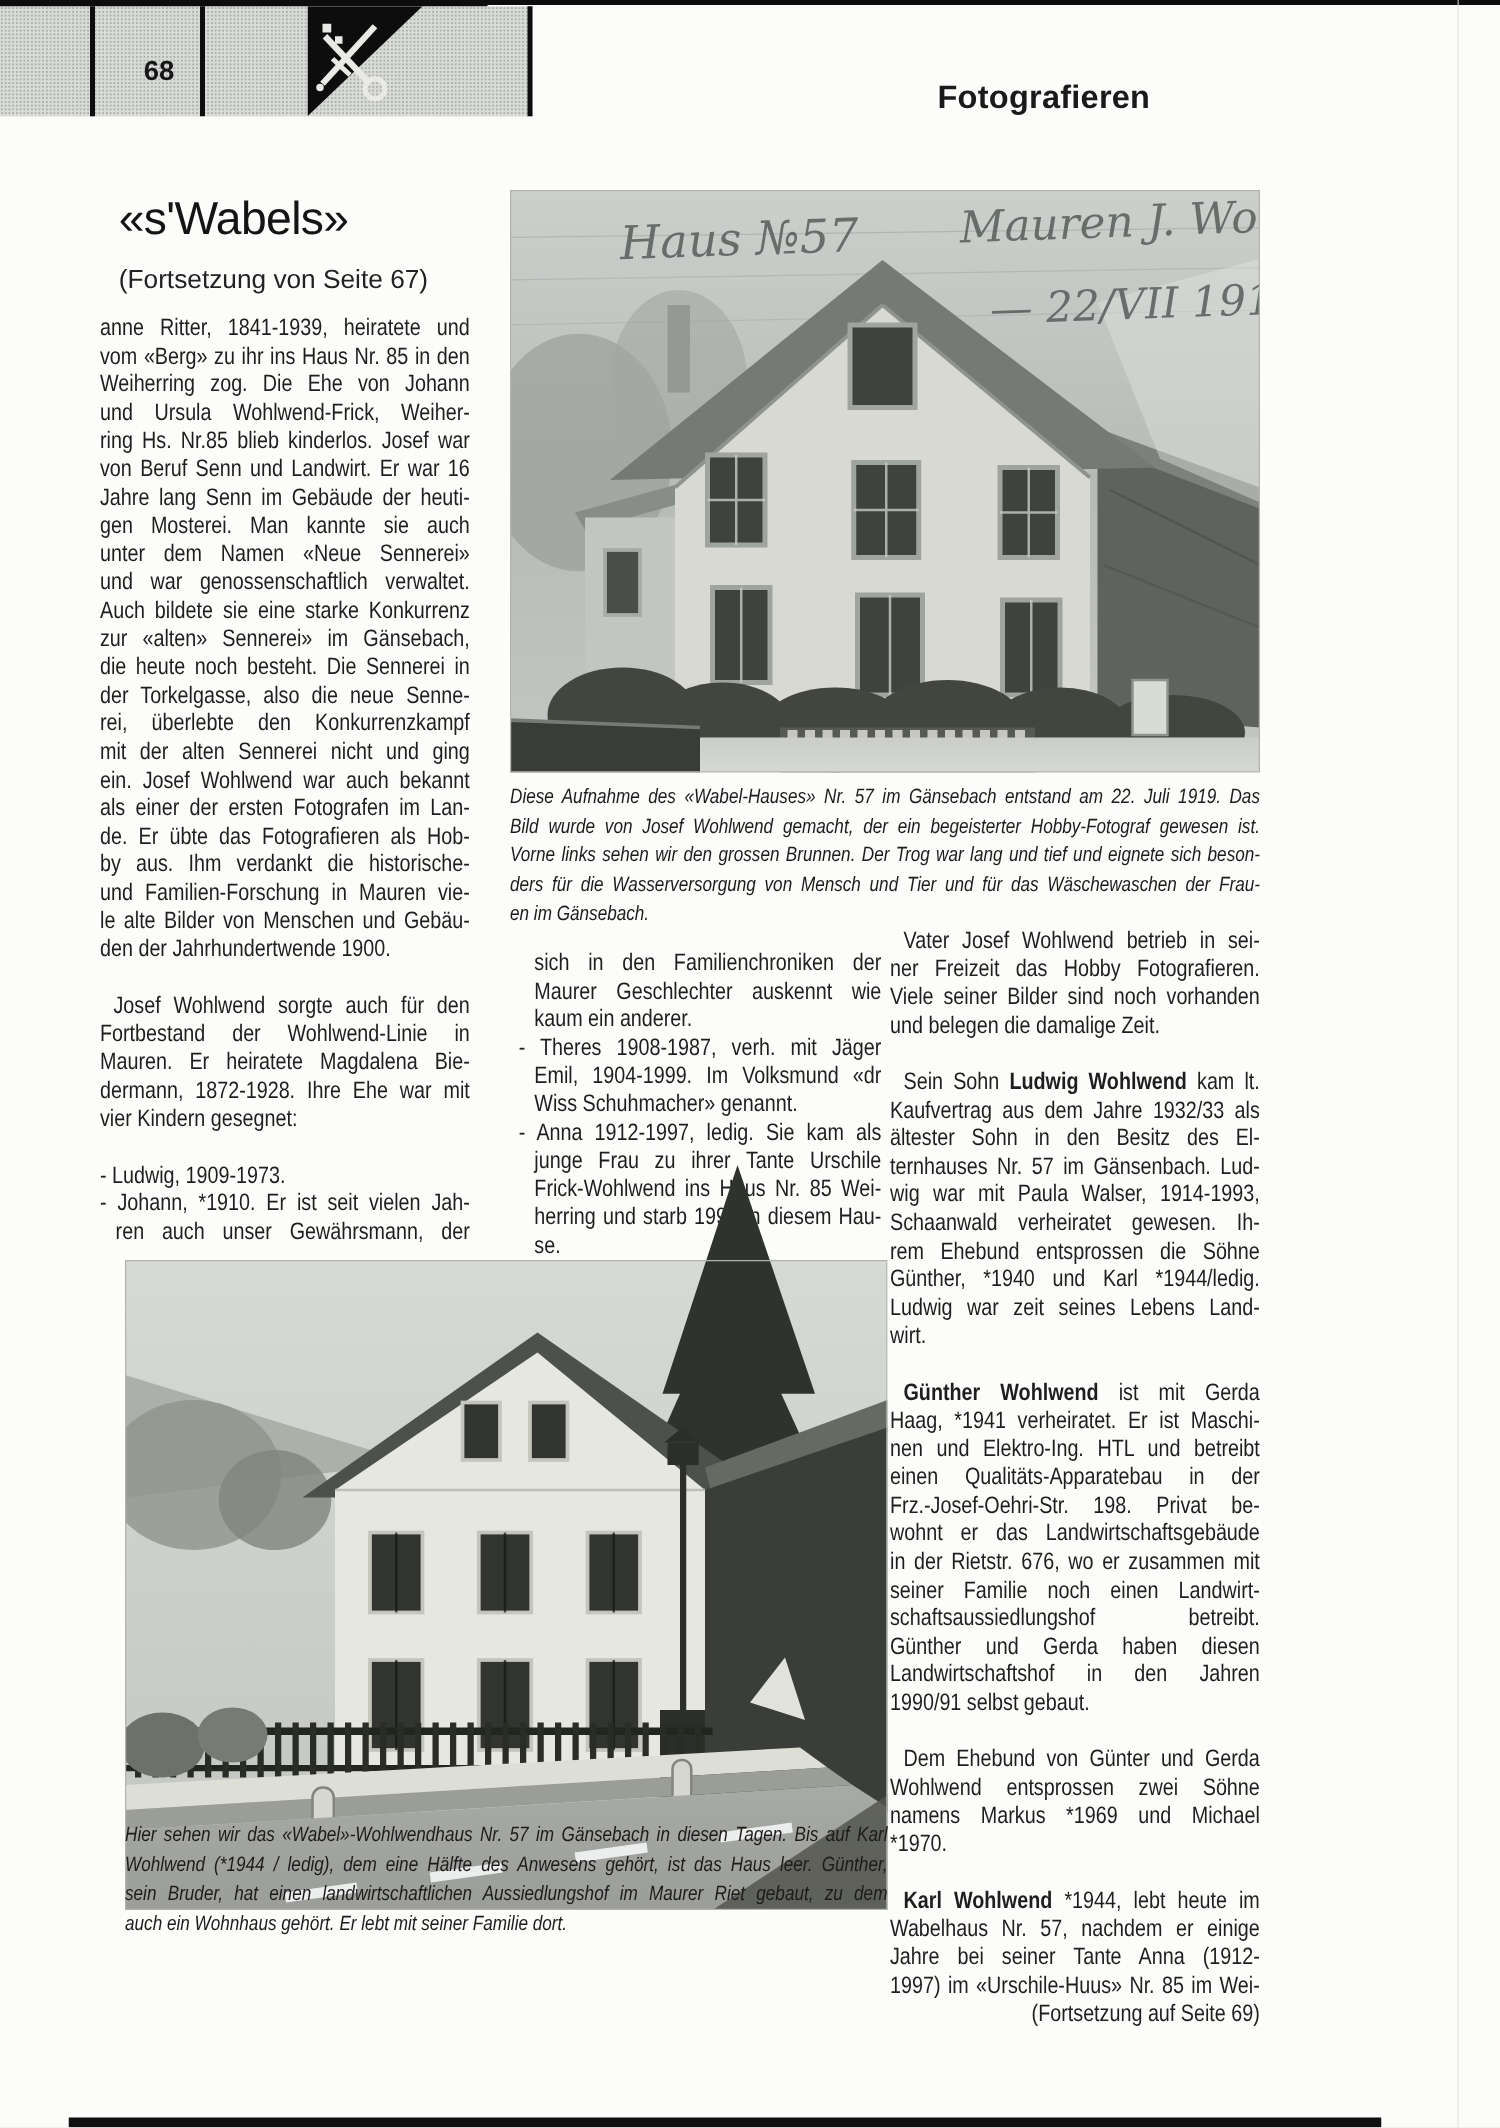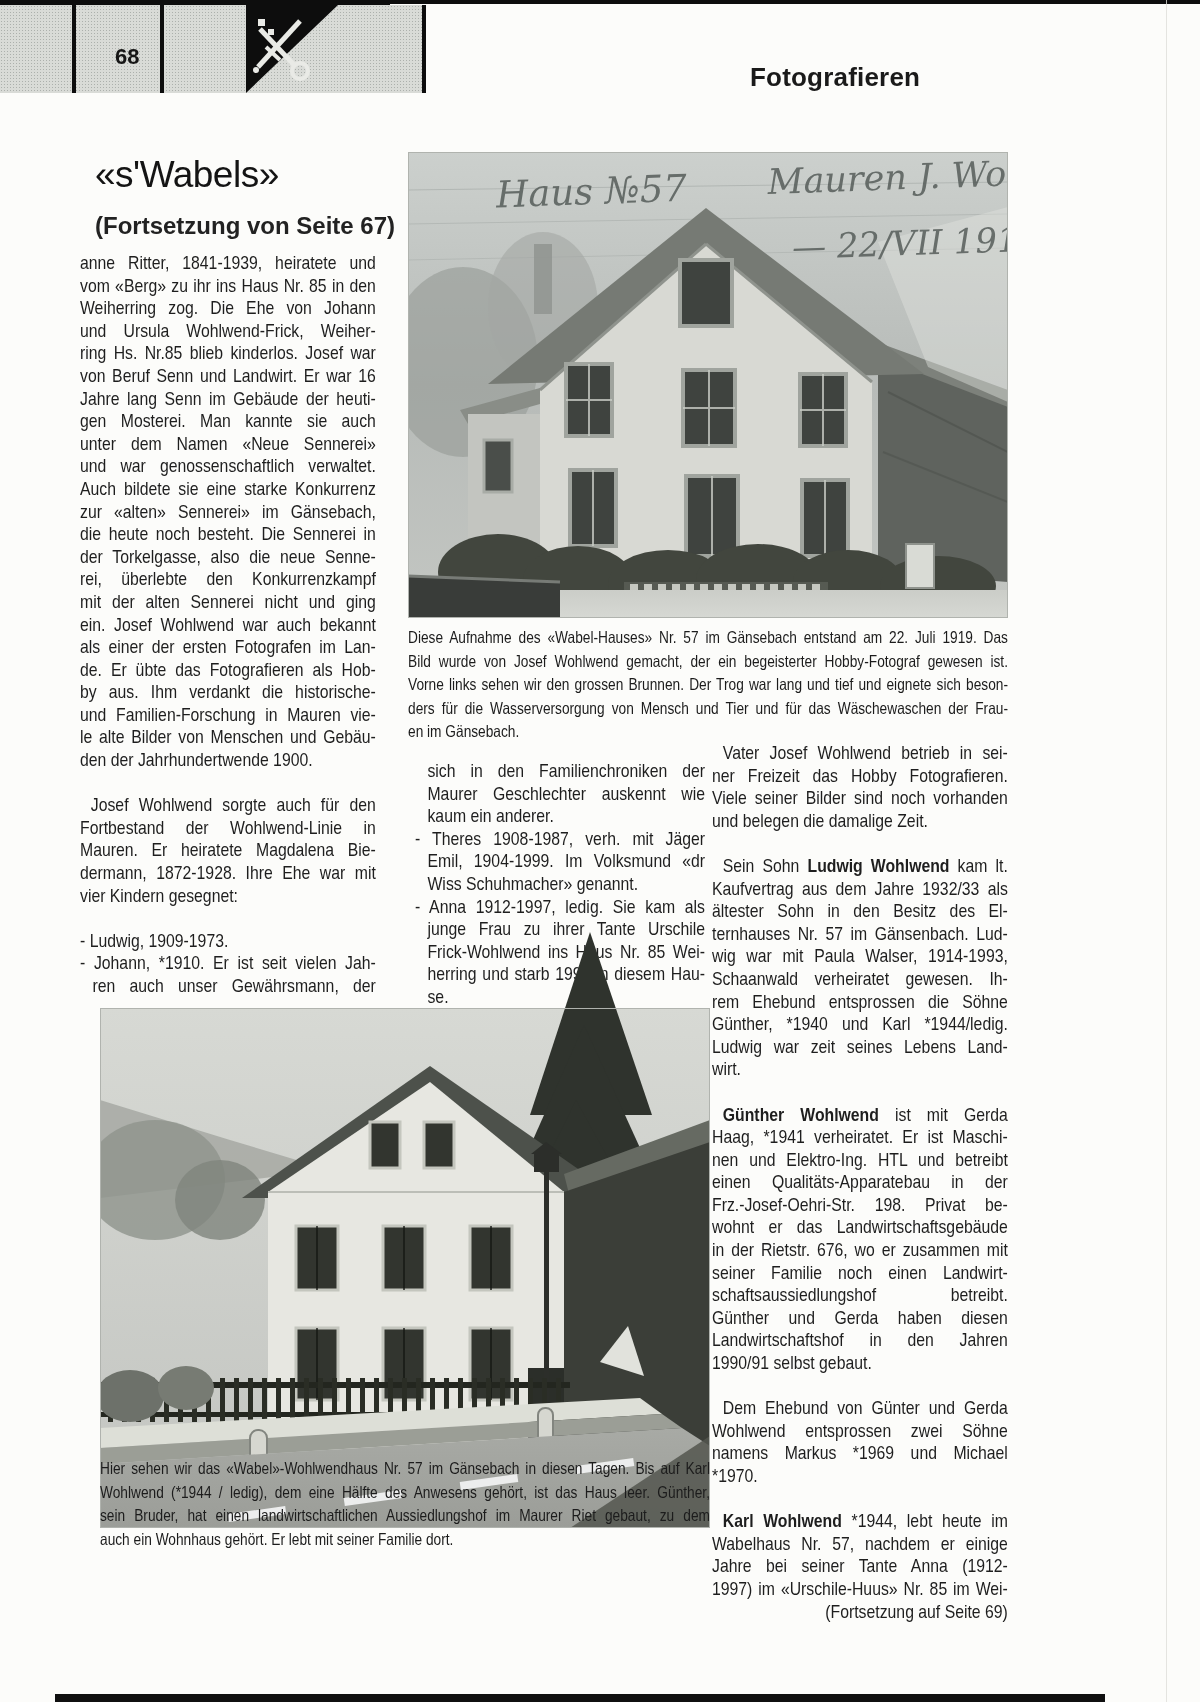--- a/index.html
+++ b/index.html
@@ -17,21 +17,21 @@
     background-image:radial-gradient(circle,#acb0ac 0.8px,rgba(0,0,0,0) 1px);
     background-size:3px 3px;
   }
   .hdr-divider{position:absolute;top:0;width:4px;height:88px;background:#0d0d0d;}
   #page-number{position:absolute;left:94px;bottom:23px;font-size:22px;font-weight:bold;color:#161616;margin-left:21px;}
   #logo-tri{position:absolute;left:246px;top:0;}
   #section-title{left:750px;top:62px;font-size:26px;font-weight:bold;letter-spacing:.2px;color:#1a1a1a;}
   #right-edge-line{left:1166px;top:0;width:1px;height:1702px;background:#dddddA;opacity:.8;}
   
   #article-title{left:95px;top:154px;font-size:37px;font-weight:normal;letter-spacing:-.5px;color:#141414;}
-  #article-subtitle{left:95px;top:212px;font-size:24px;color:#222;font-weight:bold;}
+  #article-subtitle{left:95px;top:212px;font-size:21px;color:#222;}
   
   #photo1{left:408px;top:152px;}
   #photo2{left:100px;top:930px;}
   .photoframe svg{display:block;}
   
   .colscale{transform:scaleX(0.831);transform-origin:0 0;}
   .col{font-size:19px;line-height:22.6px;}
   .para{margin-bottom:22.6px;}
   .para:last-child{margin-bottom:0;}
   .ln{height:22.6px;text-align:justify;text-align-last:justify;-moz-text-align-last:justify;}
@@ -39,21 +39,21 @@
   .ln.lastr{text-align-last:right;-moz-text-align-last:right;}
   .ln.cont{padding-left:15px;}
   .ln.pind{text-indent:13px;}
   #col-left{left:80px;top:252px;}
   #col-left .colscale{width:356px;}
   #col-mid{left:415px;top:746px;margin-top:14px;}
   #col-mid .colscale{width:349px;}
   #col-right{left:712px;top:742px;}
   #col-right .colscale{width:356px;}
   
-  .cap{color:#1c1c1c;}
+  .cap{font-style:italic;color:#1c1c1c;}
   .cap .ln{height:23.5px;line-height:23.5px;font-size:16.5px;}
   #caption1{left:408px;top:626px;}
   #caption1 .colscale{width:722px;}
   #caption2{left:100px;top:1457px;}
   #caption2 .colscale{width:734px;}
   
   #bottom-bar{left:55px;top:1694px;width:1050px;height:8px;background:#101010;}
   b{font-weight:bold;}
 </style>
 </head>

